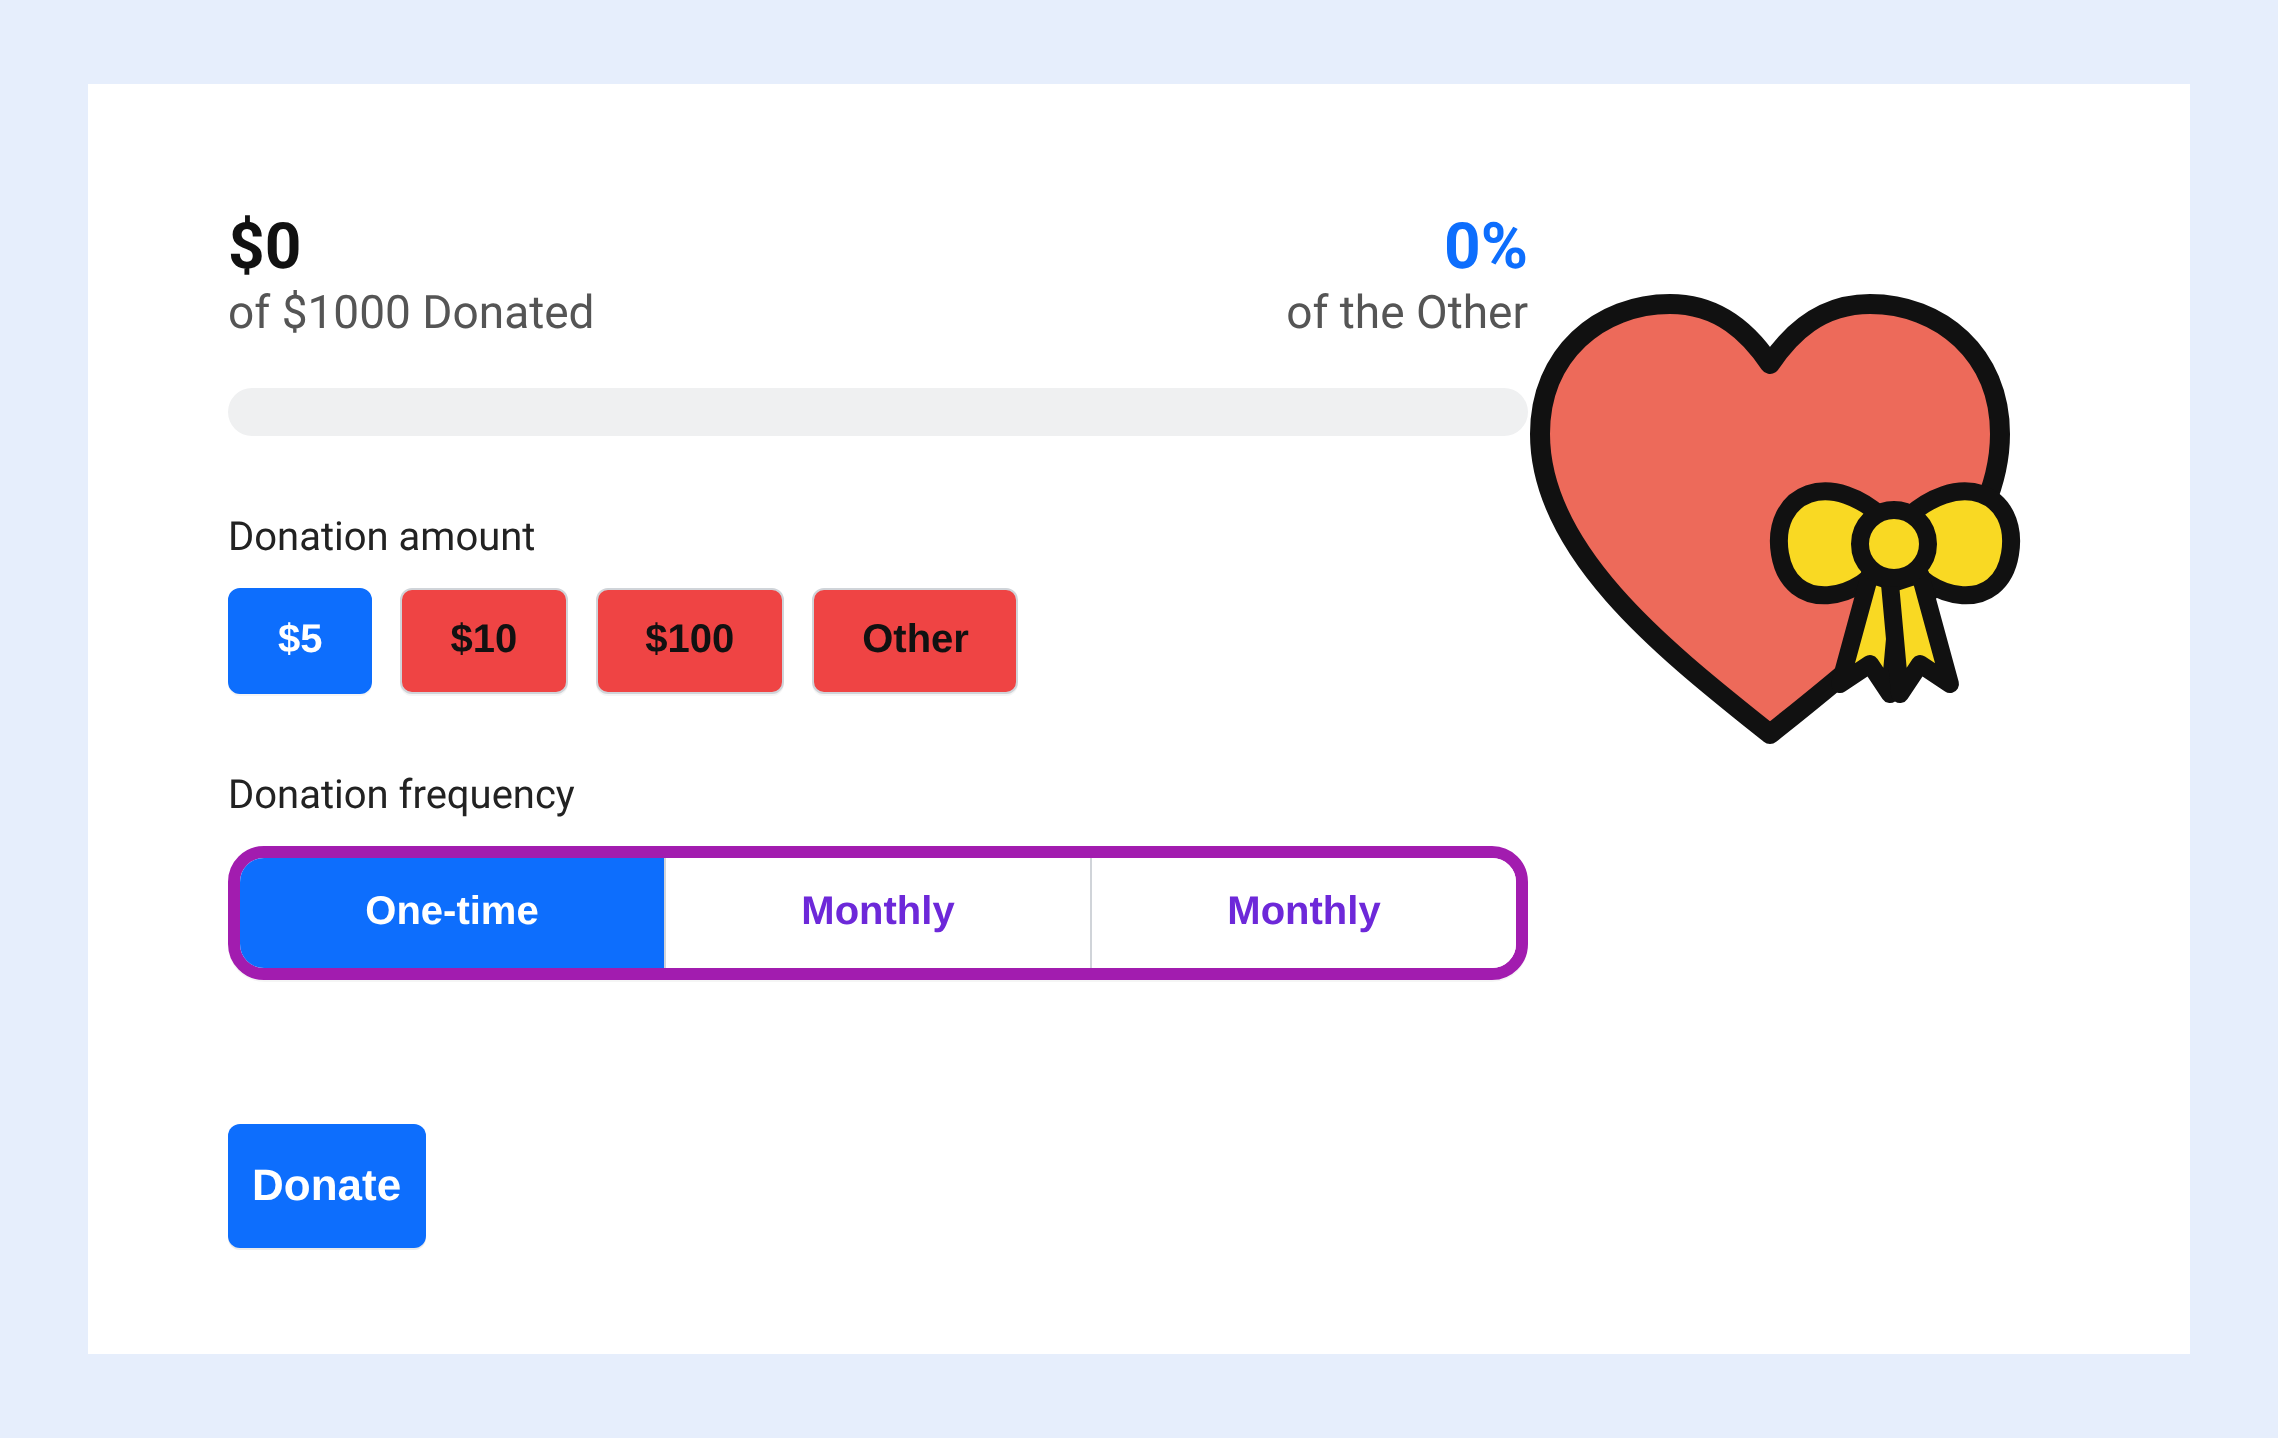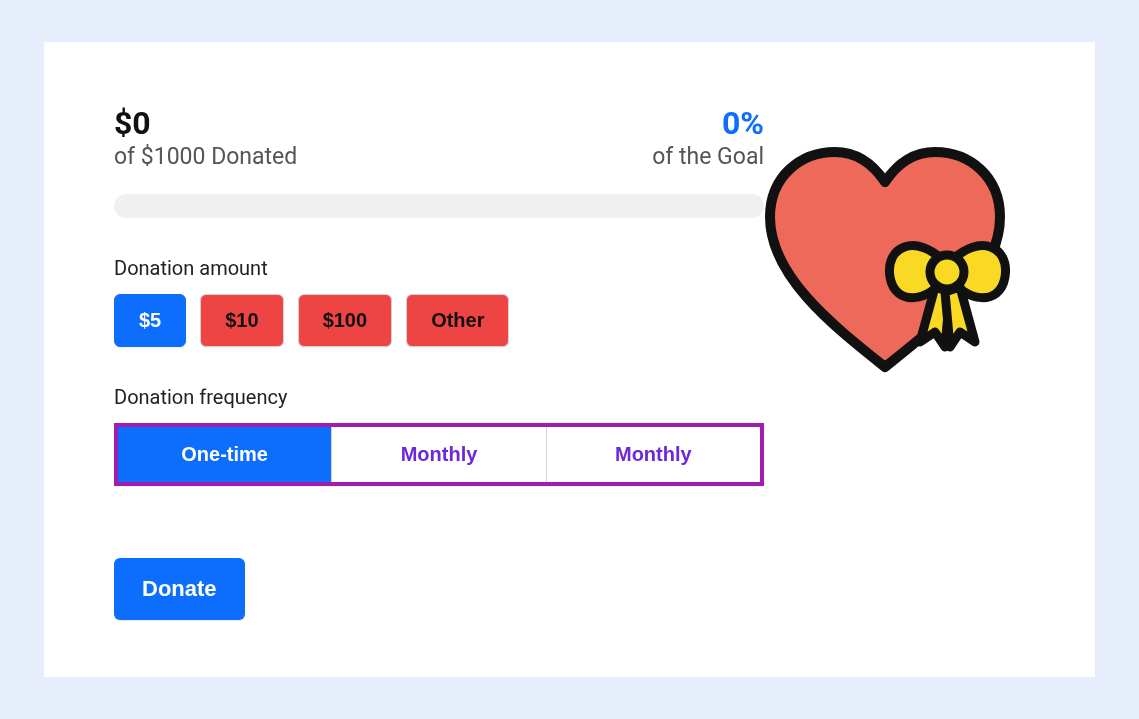--- a/index.html
+++ b/index.html
@@ -80,22 +80,22 @@
       box-shadow: 0 1px 0 rgba(0,0,0,0.04);
     }
     .opt-btn.selected {
       background: #0d6efd;
       border-color: #0d6efd;
       color: #fff;
     }
     .seg-group {
       display: flex;
       width: 100%;
-      border: 4px solid #a21caf;
-      border-radius: 0;
+      border: 6px solid #a21caf;
+      border-radius: 18px;
       overflow: hidden;
       box-shadow: 0 1px 0 rgba(0,0,0,0.04);
     }
     .seg-btn {
       flex: 1;
       padding: 16px 0;
       font-size: 20px;
       font-weight: 700;
       color: #6d28d9;
       background: #fff;
@@ -105,21 +105,21 @@
     .seg-btn + .seg-btn { border-left: 1px solid #d0d4d9; }
     .seg-btn.selected {
       background: #0d6efd;
       color: #fff;
     }
     .donate-btn {
       margin-top: 72px;
       background: #0d6efd;
       border: none;
       border-radius: 6px;
-      padding: 18px 28px;
+      padding: 18px 12px;
       font-size: 22px;
       font-weight: 700;
       color: #fff;
       cursor: pointer;
       box-shadow: 0 1px 0 rgba(0,0,0,0.08);
     }
     .icon-wrap {
       position: absolute;
       top: 90px;
       right: 80px;
@@ -135,21 +135,21 @@
   <div class="card">
     <div class="left">
 
       <div class="stats-row">
         <div class="stat-block">
           <div class="stat-amount">$0</div>
           <div class="stat-sub">of $1000 Donated</div>
         </div>
         <div class="stat-block stat-right">
           <div class="stat-pct">0%</div>
-          <div class="stat-sub">of the Goal</div>
+          <div class="stat-sub">of the Other</div>
         </div>
       </div>
 
       <div class="progress-bar"></div>
 
       <div class="section-label">Donation amount</div>
       <div class="amount-row">
         <button class="opt-btn selected">$5</button>
         <button class="opt-btn">$10</button>
         <button class="opt-btn">$100</button>

